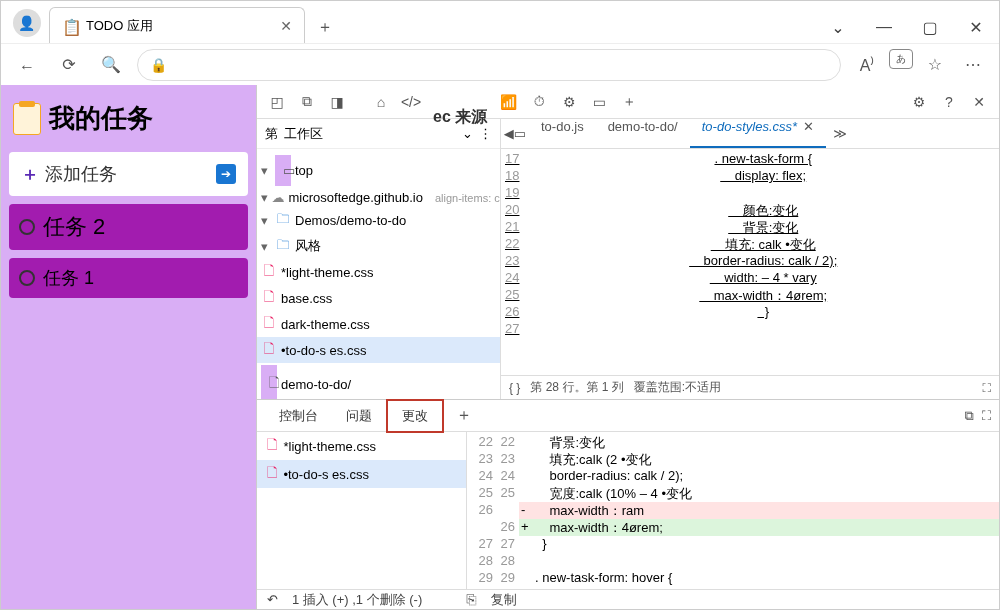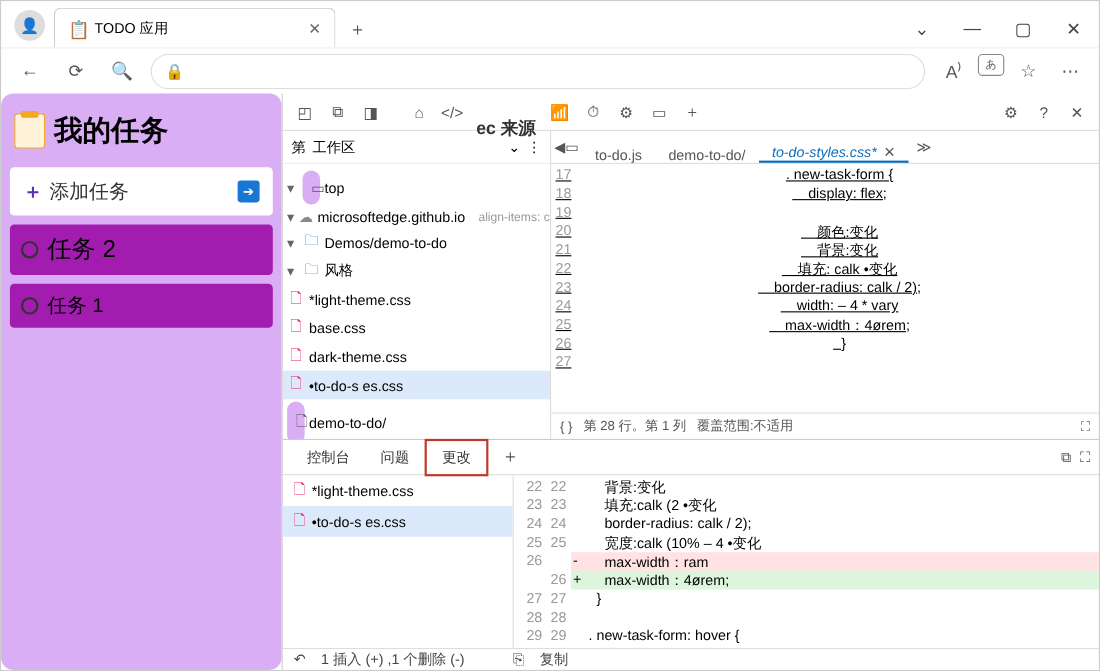--- a/index.html
+++ b/index.html
@@ -20,21 +20,21 @@
 .toolbar { height: 42px; display: flex; align-items: center; padding: 0 10px; gap: 10px; border-top: 1px solid #eee; }
 .toolbar .btn { width: 32px; height: 32px; display: flex; align-items: center; justify-content: center; color: #555; font-size: 16px; }
 .urlbar { flex: 1; display: flex; align-items: center; height: 32px; border-radius: 16px; border: 1px solid #ddd; padding: 0 12px; gap: 8px; }
 .urlbar .lock { color: #888; font-size: 14px; }
 .urlbar span.url { font-size: 14px; color: #333; }
 .urlbar span.url .dim { color: #888; }
 .rtools { display: flex; gap: 6px; }
 
 
 .content { display: flex; height: calc(100% - 84px); }
-.page { width: 255px; background: #d9aef5; padding: 8px; display: flex; flex-direction: column; gap: 8px; border-radius: 11px; }
+.page { width: 255px; background: #d9aef5; padding: 8px; display: flex; flex-direction: column; gap: 8px; }
 .page-header { background: #d9aef5; display: flex; align-items: center; gap: 8px; padding: 8px 4px; }
 .page-header .h-icon { width: 28px; height: 32px; background: #fff3d9; border: 1px solid #f5a623; border-radius: 3px; position: relative; }
 .page-header .h-icon:before { content: ""; position: absolute; top: -3px; left: 5px; right: 5px; height: 6px; background: #f5a623; border-radius: 2px; }
 .page-title { font-size: 26px; font-weight: 600; }
 .addtask { background: #fff; border-radius: 4px; display: flex; align-items: center; padding: 10px 12px; font-size: 18px; color: #333; }
 .addtask .plus { color: #5b2bb5; font-weight: bold; margin-right: 6px; }
 .addtask .arrow { margin-left: auto; width: 20px; height: 20px; background: #1976d2; border-radius: 3px; color: #fff; display: flex; align-items: center; justify-content: center; font-size: 12px; }
 .section-hdr { text-align: center; font-size: 16px; padding: 4px; }
 .task { background: #a21caf; border-radius: 4px; display: flex; align-items: center; padding: 8px 10px; font-size: 18px; gap: 8px; }
 .task.active { font-size: 22px; font-weight: 500; }
@@ -59,21 +59,21 @@
 .ft .ic { width: 16px; text-align: center; color: #666; }
 .ft .ic.folder { color: #1976d2; }
 .ft .ic.file { color: #e91e63; }
 .ft .ic.cloud { color: #888; }
 .ft .ic.page { color: #555; }
 .ind1 { padding-left: 14px; } .ind2 { padding-left: 28px; } .ind3 { padding-left: 42px; } .ind4 { padding-left: 56px; }
 
 .dt-code { flex: 1; display: flex; flex-direction: column; }
 .dt-filetabs { height: 30px; display: flex; align-items: center; border-bottom: 1px solid #ddd; font-size: 13px; }
 .dt-filetabs .ft-btn { width: 28px; text-align: center; color: #555; }
-.dt-filetabs .ft-tab { padding: 0 12px; height: 100%; display: flex; align-items: flex-end; gap: 6px; color: #555; }
+.dt-filetabs .ft-tab { padding: 0 12px; height: 100%; display: flex; align-items: flex-start; gap: 6px; color: #555; }
 .dt-filetabs .ft-tab.active { color: #0f6cbd; border-bottom: 2px solid #0f6cbd; font-style: italic; }
 .dt-filetabs .ft-tab.active .x { font-style: normal; color: #555; }
 .code { flex: 1; display: flex; font-family: Consolas, monospace; font-size: 13px; overflow: hidden; text-decoration: underline; }
 .gutter { color: #999; text-align: right; padding: 2px 8px 2px 4px; }
 .gutter div { height: 17px; }
 .lines { flex: 1; padding: 2px 0; }
 .lines div { height: 17px; white-space: pre; text-align: center; }
 .statusline { height: 24px; border-top: 1px solid #ddd; display: flex; align-items: center; font-size: 12px; padding: 0 8px; gap: 10px; color: #555; }
 .statusline .r { margin-left: auto; }
 

